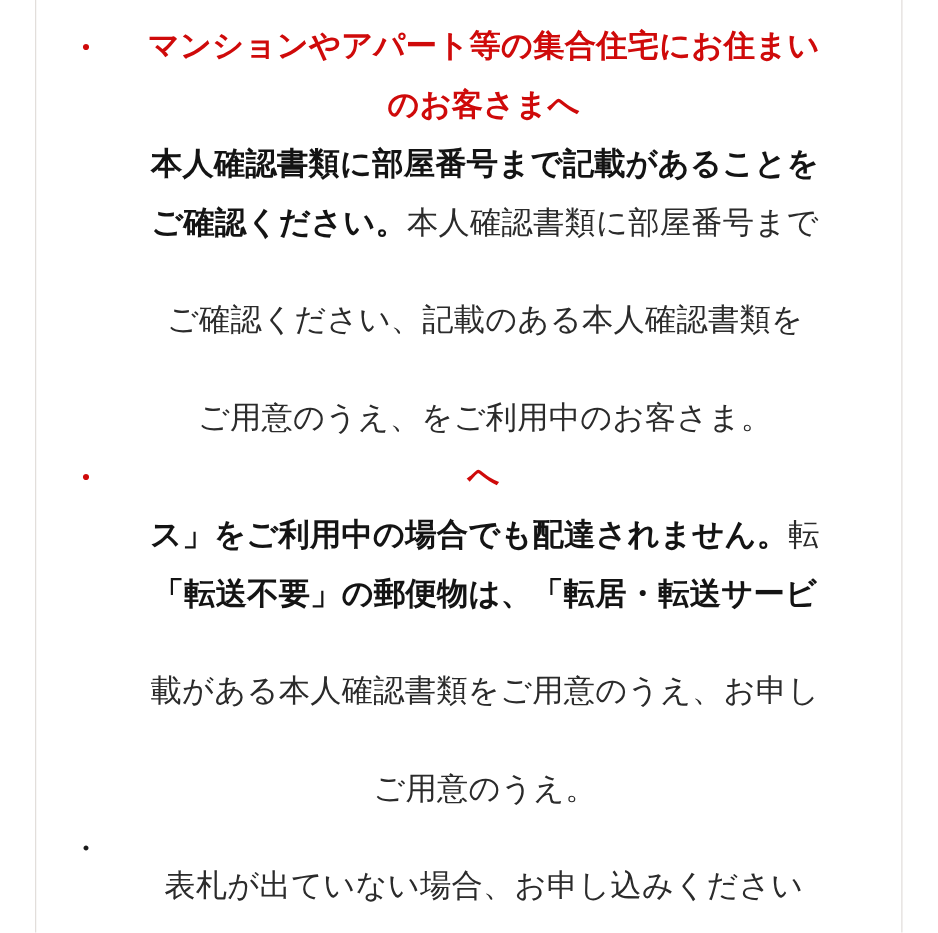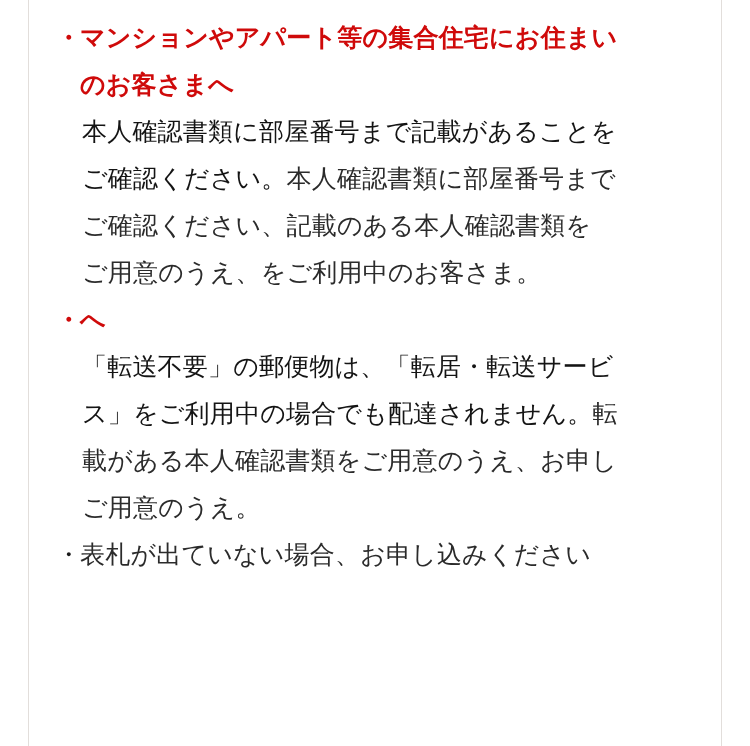--- a/index.html
+++ b/index.html
@@ -52,40 +52,42 @@
     line-height: 47px;
     color: #1a1a1a;
     font-family: "DejaVu Sans", sans-serif;
   }
   .bullet-mark.red {
     color: #cf0a0a;
   }
   .bullet-body {
     flex: 1 1 auto;
     min-width: 0;
+    text-align: center;
   }
 
   .line {
     font-size: 25px;
     line-height: 47px;
     letter-spacing: 0.2px;
     color: #1a1a1a;
     white-space: nowrap;
   }
   .red {
     color: #cf0a0a;
     font-weight: bold;
   }
   .bold {
-    font-weight: normal;
+    font-weight: bold;
     color: #141414;
   }
   .normal {
     font-weight: normal;
     color: #2b2b2b;
+    margin-top: 31px;
   }
   .indent {
     padding-left: 2px;
   }
 </style>
 </head>
 <body>
 
 <div id="page">
 
@@ -100,22 +102,22 @@
         <div class="line indent"><span class="bold">ご確認ください。</span><span class="normal">本人確認書類に部屋番号まで</span></div>
         <div class="line indent normal">ご確認ください、記載のある本人確認書類を</div>
         <div class="line indent normal">ご用意のうえ、をご利用中のお客さま。</div>
       </div>
     </div>
 
     <div class="bullet-block">
       <div class="bullet-mark red">・</div>
       <div class="bullet-body">
         <div class="line red">へ</div>
+        <div class="line indent"><span class="bold">ス」をご利用中の場合でも配達されません。</span><span class="normal">転</span></div>
         <div class="line indent bold">「転送不要」の郵便物は、「転居・転送サービ</div>
-        <div class="line indent"><span class="bold">ス」をご利用中の場合でも配達されません。</span><span class="normal">転</span></div>
         <div class="line indent normal">載がある本人確認書類をご用意のうえ、お申し</div>
         <div class="line indent normal">ご用意のうえ。</div>
       </div>
     </div>
 
     <div class="bullet-block">
       <div class="bullet-mark">・</div>
       <div class="bullet-body">
         <div class="line normal">表札が出ていない場合、お申し込みください</div>
       </div>

